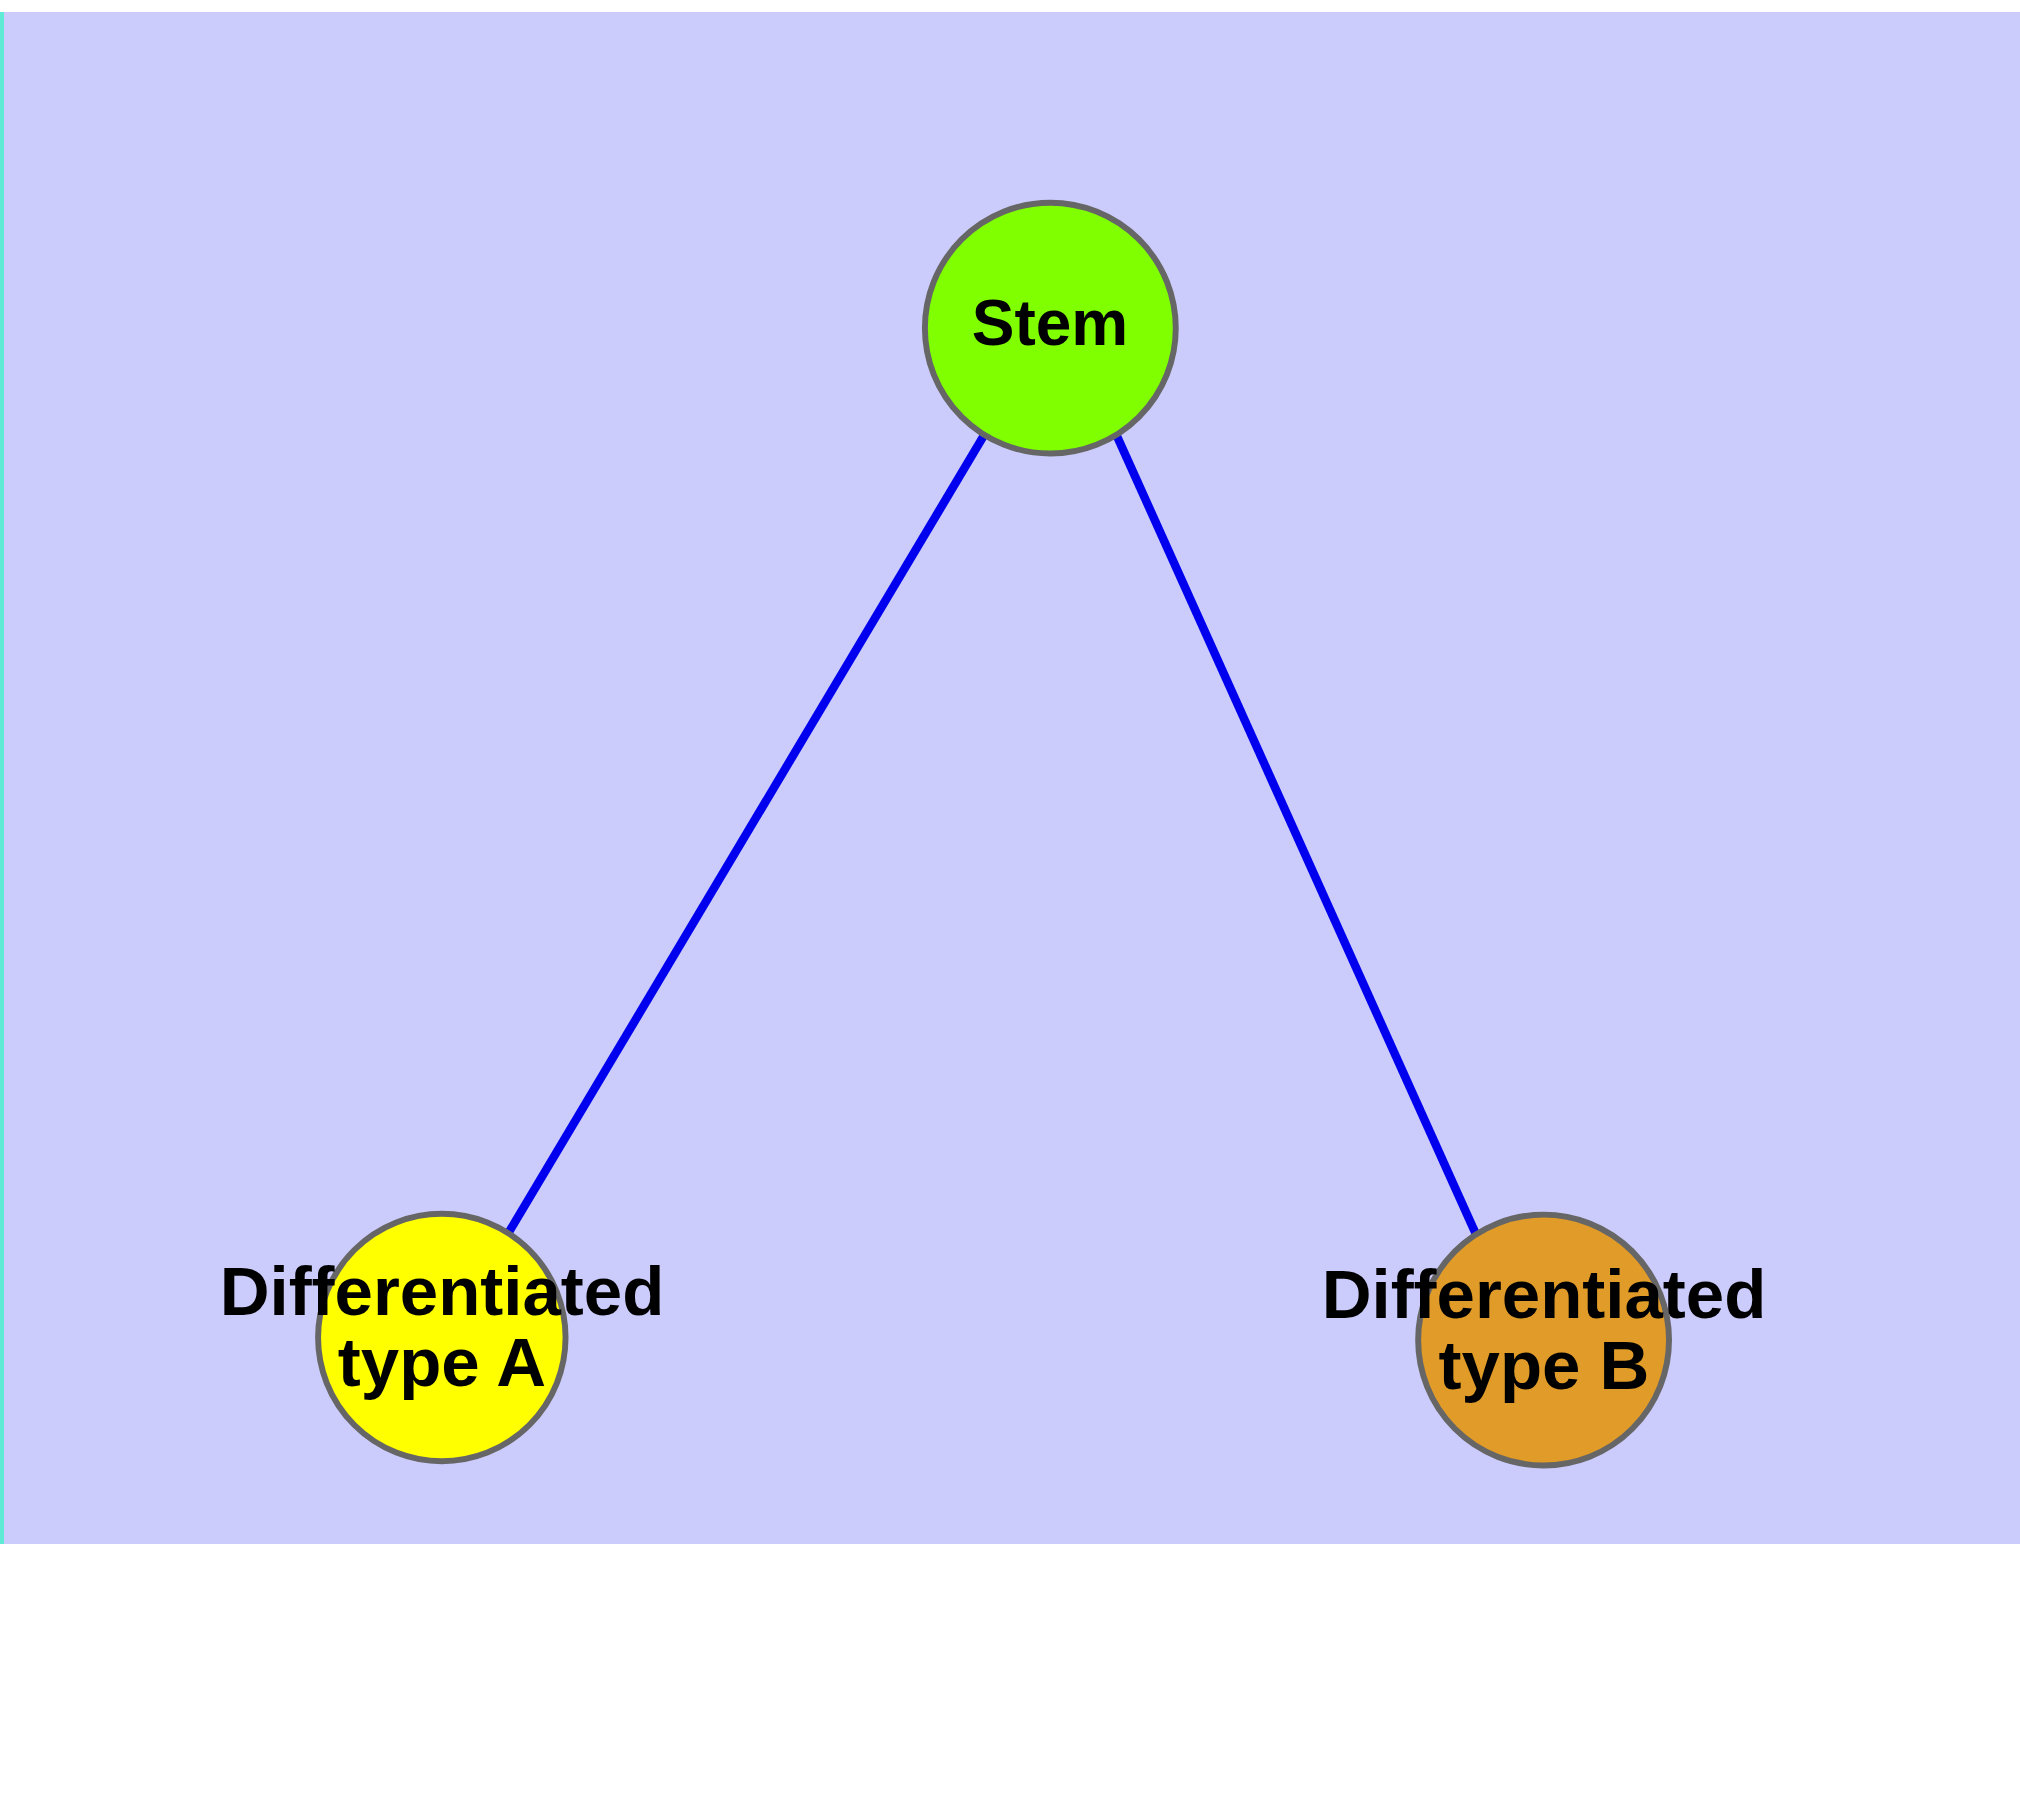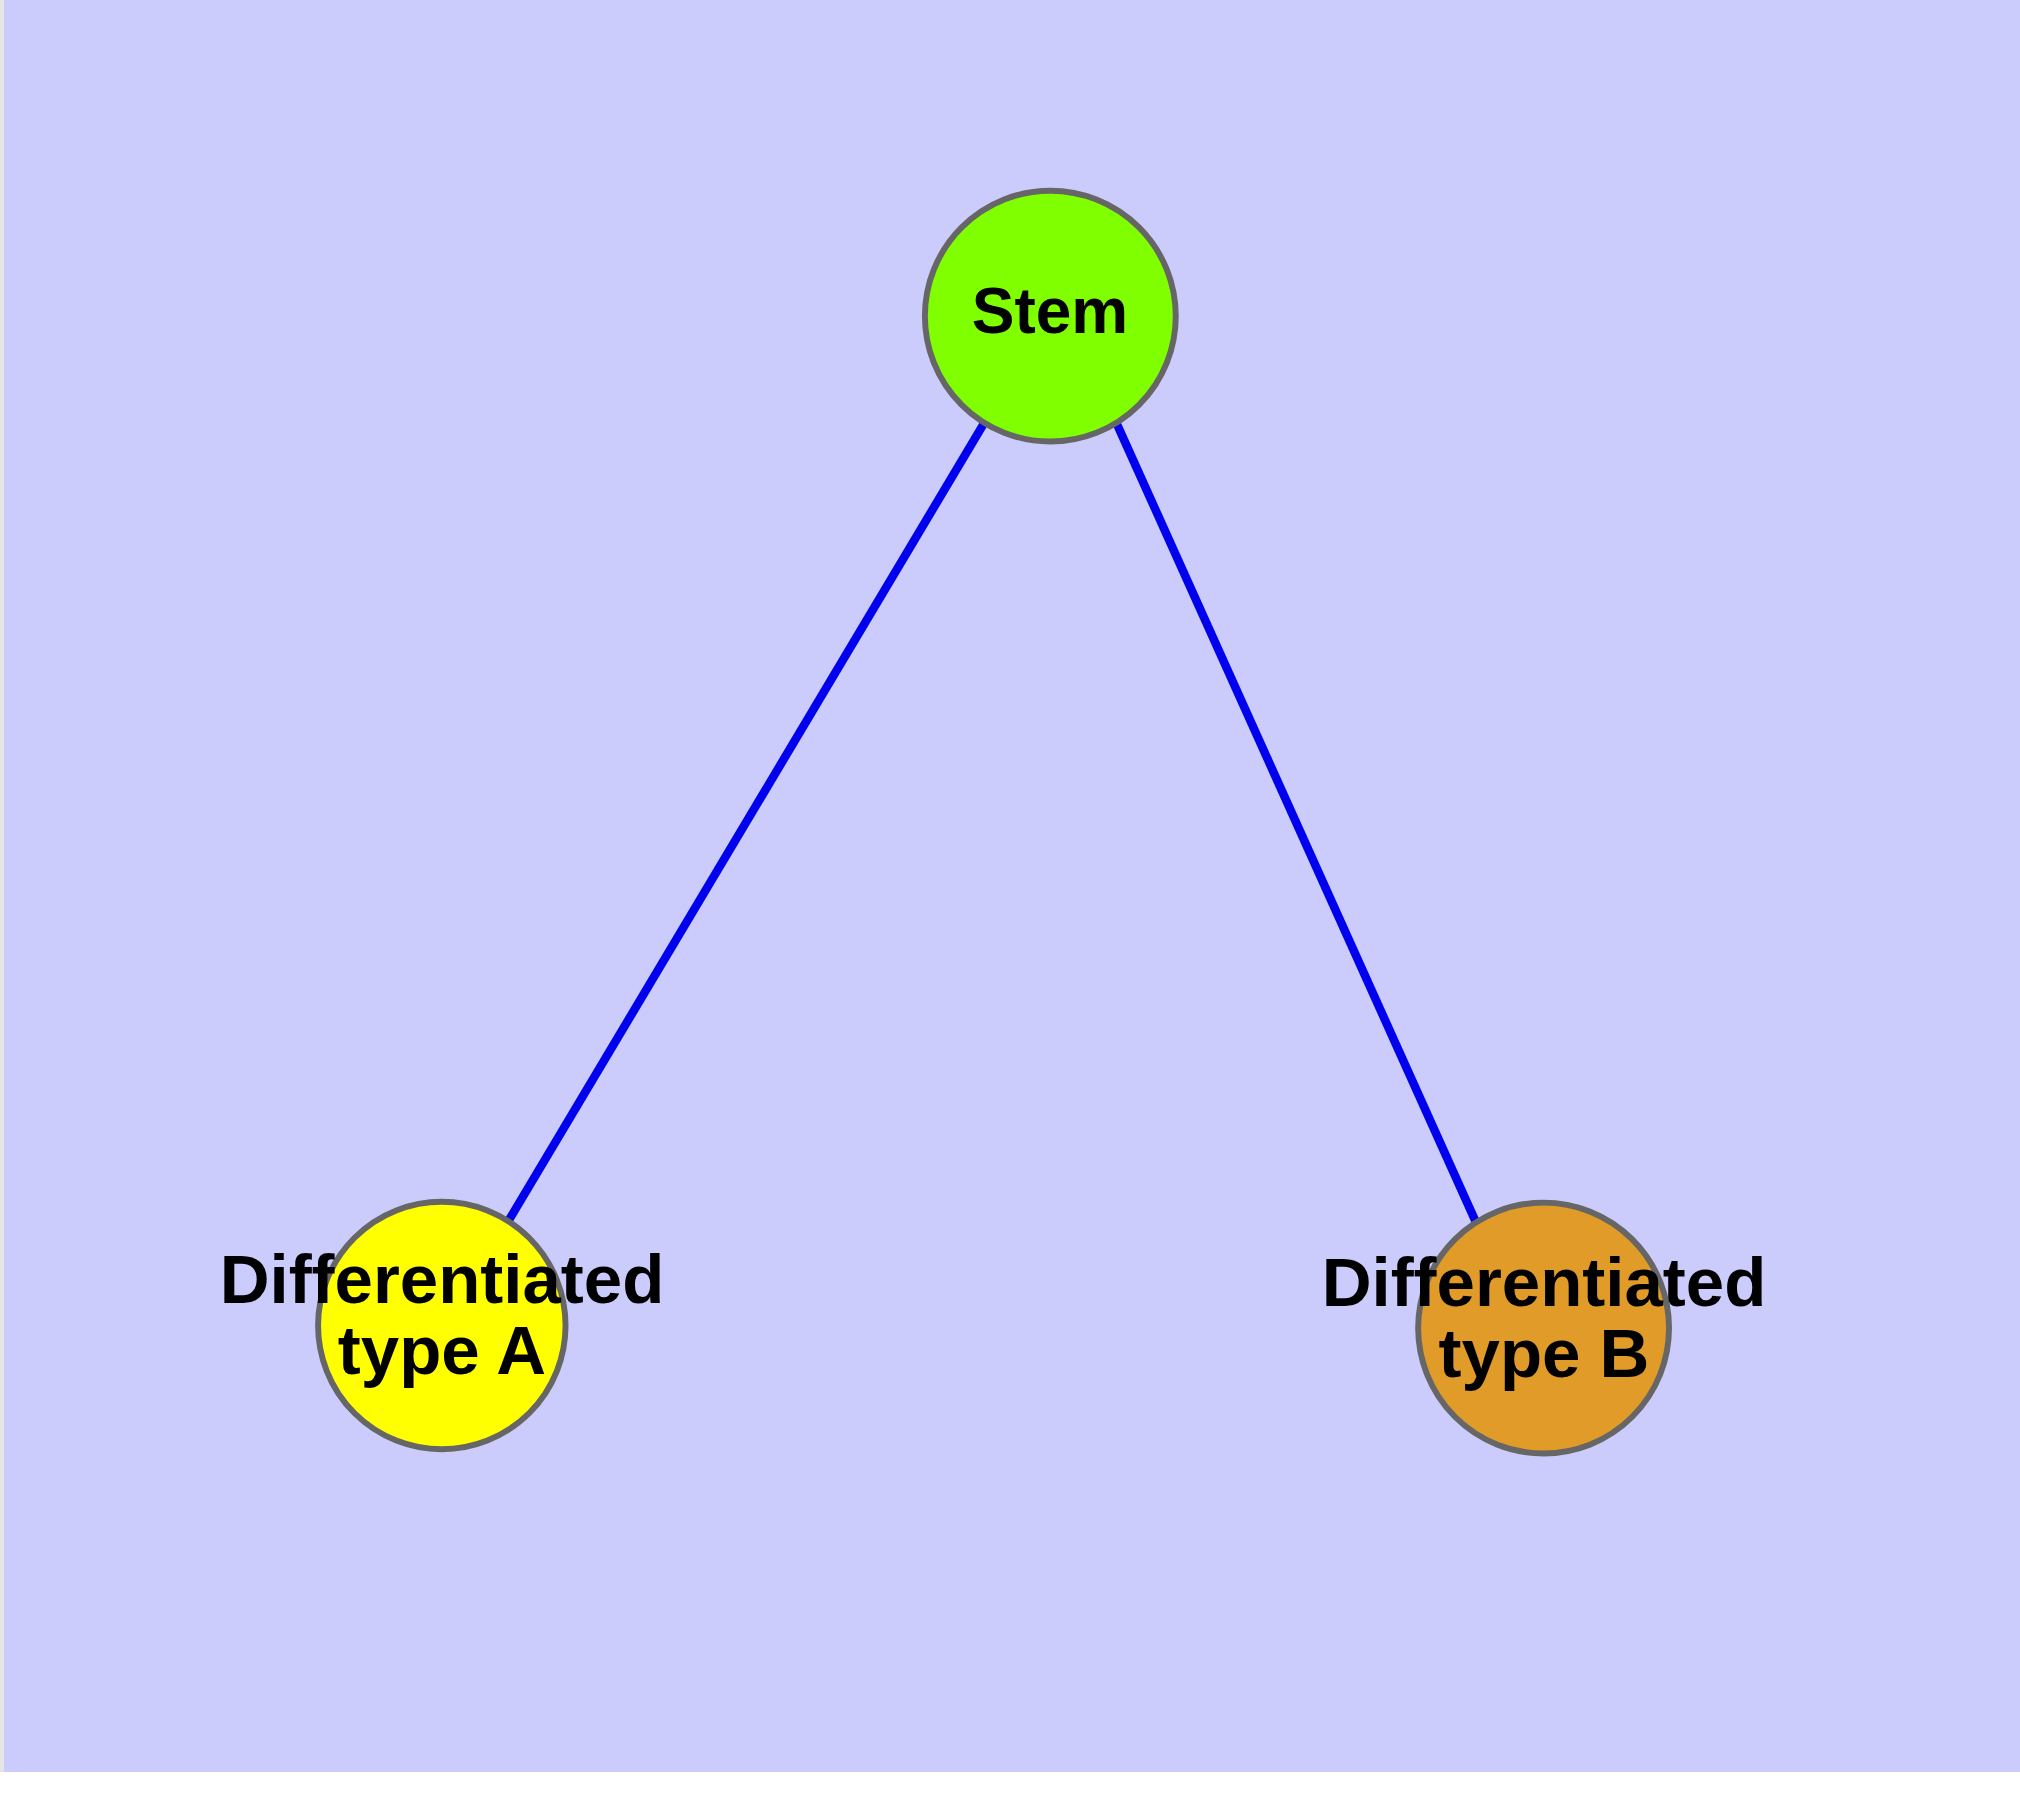--- a/index.html
+++ b/index.html
@@ -3,24 +3,25 @@
 <meta charset="utf-8">
 <style>
   html, body {
     margin: 0;
     padding: 0;
     background: #ffffff;
   }
   #canvas {
     position: relative;
     width: 2021px;
-    height: 1772px;
-    background: #e5e5e5;
+    height: 1532px;
+    background: #5eead4;
     overflow: hidden;
     font-family: "Liberation Sans", sans-serif;
+    margin-top: 12px;
   }
   #plot-bg {
     position: absolute;
     left: 4.2px;
     top: 0px;
     width: 2016px;
     height: 1812px;
     background: #ccccfc;
   }
   #graph-svg {

